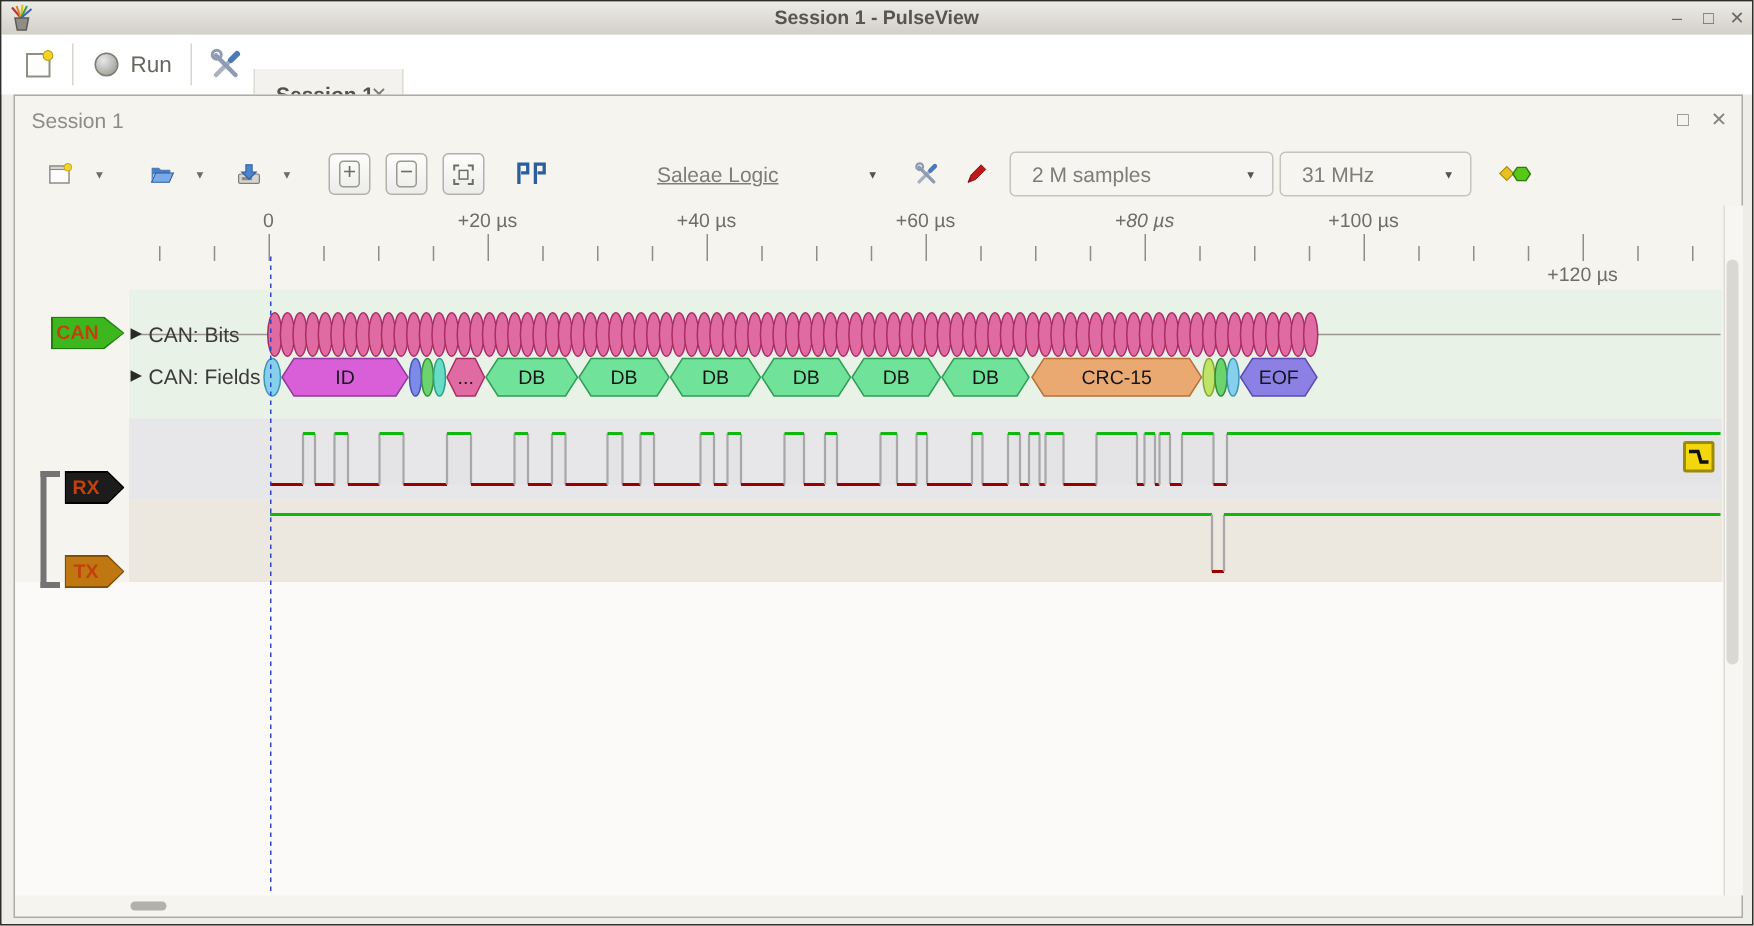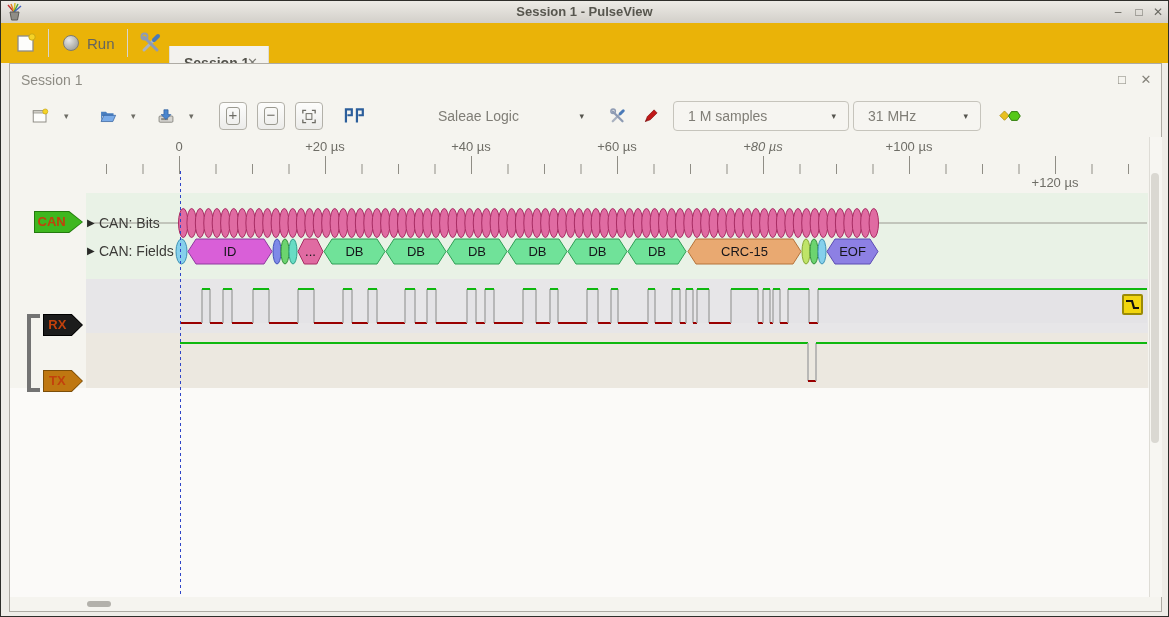--- a/index.html
+++ b/index.html
@@ -9,21 +9,21 @@
   
   .titlebar{position:absolute;left:0;top:0;width:100%;height:22px;
     background:linear-gradient(#edebe6,#d2cfc9);border-bottom:1px solid #b3b0a9;}
   .app-icon{position:absolute;left:5px;top:2px;}
   .title{position:absolute;left:0;right:0;top:3px;text-align:center;
     font-size:13px;font-weight:bold;color:#57564e;}
   .winctl{position:absolute;top:2px;width:18px;height:18px;text-align:center;
     font-size:12px;line-height:18px;color:#6a6962;cursor:default;}
   .minbtn{left:1108px;} .maxbtn{left:1129px;} .closebtn{left:1148px;}
   
-  .app-toolbar{position:absolute;left:0;top:22px;width:100%;height:40px;background:#eab308;}
+  .app-toolbar{position:absolute;left:0;top:22px;width:100%;height:40px;background:#ffffff;}
   .vsep{position:absolute;top:6px;width:1px;height:28px;background:#d8d5ce;}
   .tbtn{position:absolute;top:3px;height:34px;border:none;background:transparent;
     display:flex;align-items:center;gap:8px;cursor:default;padding:0 6px;}
   .run-circle{width:14px;height:14px;border-radius:50%;
     background:radial-gradient(circle at 35% 30%,#e8e8e8,#909088);border:1px solid #7c7b74;}
   .run-label{font-size:15px;color:#66655e;}
   .tab{position:absolute;left:168px;top:23px;width:100px;height:39px;background:#f3f2ee;
     border-left:1px solid #deDCd5;border-right:1px solid #dedcd5;box-sizing:border-box;}
   .tab-label{position:absolute;left:14px;top:9px;font-size:14px;font-weight:600;color:#53524b;}
   .tab-close{position:absolute;right:10px;top:9px;font-size:13px;color:#7a7972;}
@@ -161,40 +161,40 @@
       <path d="M1,5 V1 h4 M12,1 h4 v4 M16,12 v4 h-4 M5,16 H1 v-4" fill="none" stroke="#6d6c65" stroke-width="1.6"></path>
       <rect x="5" y="5" width="7" height="7" fill="none" stroke="#6d6c65" stroke-width="1.2"></rect>
     </svg>
   </button>
   <button class="sbtn" style="left:336px;width:34px;">
     <svg width="30" height="24" viewBox="0 0 30 24">
       <path d="M4,21 V3 h8 v8 h-6" fill="none" stroke="#2b5e9b" stroke-width="3"></path>
       <path d="M19,21 V3 h8 v8 h-6" fill="none" stroke="#2b5e9b" stroke-width="3"></path>
     </svg>
   </button>
-  <div class="combo combo-flat" style="left:425px;width:170px;">
+  <div class="combo combo-flat" style="left:425px;width:170px;text-decoration:underline;">
     <span>Saleae Logic</span>
     <span class="arrow">▾</span>
   </div>
   <button class="sbtn" style="left:602px;width:30px;">
     <svg width="26" height="26" viewBox="0 0 24 24">
       <line x1="5" y1="19" x2="16" y2="8" stroke="#aab2c0" stroke-width="3" stroke-linecap="round"></line>
       <line x1="15" y1="9" x2="19" y2="5" stroke="#4a7ab8" stroke-width="4" stroke-linecap="round"></line>
       <line x1="5" y1="6" x2="18" y2="19" stroke="#8e9bb3" stroke-width="3" stroke-linecap="round"></line>
       <circle cx="5.5" cy="5.5" r="3" fill="none" stroke="#8e9bb3" stroke-width="2"></circle>
     </svg>
   </button>
   <button class="sbtn" style="left:636px;width:28px;">
     <svg width="26" height="26" viewBox="0 0 26 26">
       <path d="M4,22 L7,14 18,3 23,8 12,19 z" fill="#c01818" stroke="#801010" stroke-width="1"></path>
       <path d="M4,22 L7,18" stroke="#801010" stroke-width="1.5"></path>
     </svg>
   </button>
   <div class="combo combo-box" style="left:672px;width:176px;">
-    <span>1 M samples</span>
+    <span>2 M samples</span>
     <span class="arrow">▾</span>
   </div>
   <div class="combo combo-box" style="left:852px;width:128px;">
     <span>31 MHz</span>
     <span class="arrow">▾</span>
   </div>
   <button class="sbtn" style="left:992px;width:34px;">
     <svg width="30" height="20" viewBox="0 0 30 20">
       <rect x="3" y="5" width="9" height="9" transform="rotate(45 7.5 9.5)" fill="#e8c020" stroke="#a88a10" stroke-width="1"></rect>
       <path d="M13,10 l4,-6 h8 l4,6 -4,6 h-8 z" fill="#55c818" stroke="#2e7a0a" stroke-width="1.3"></path>

